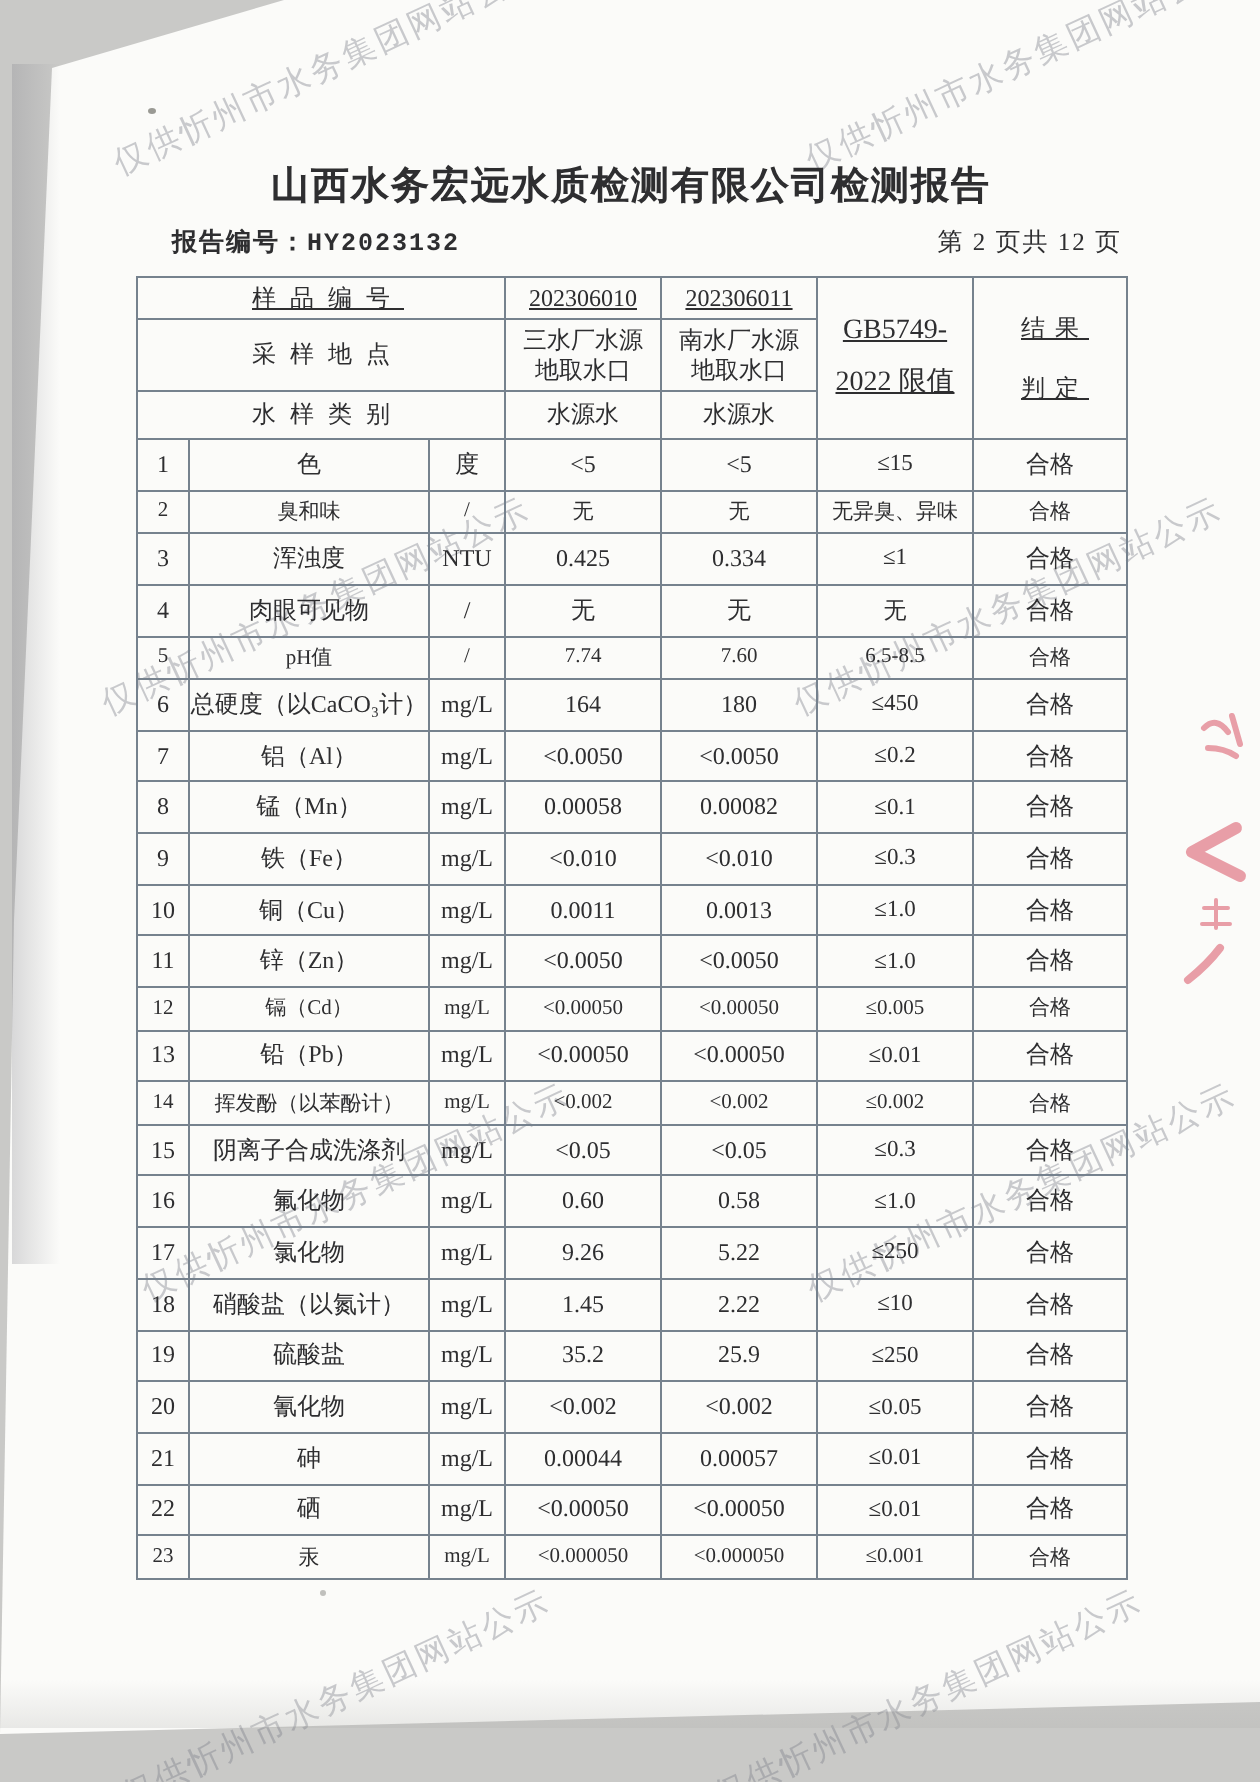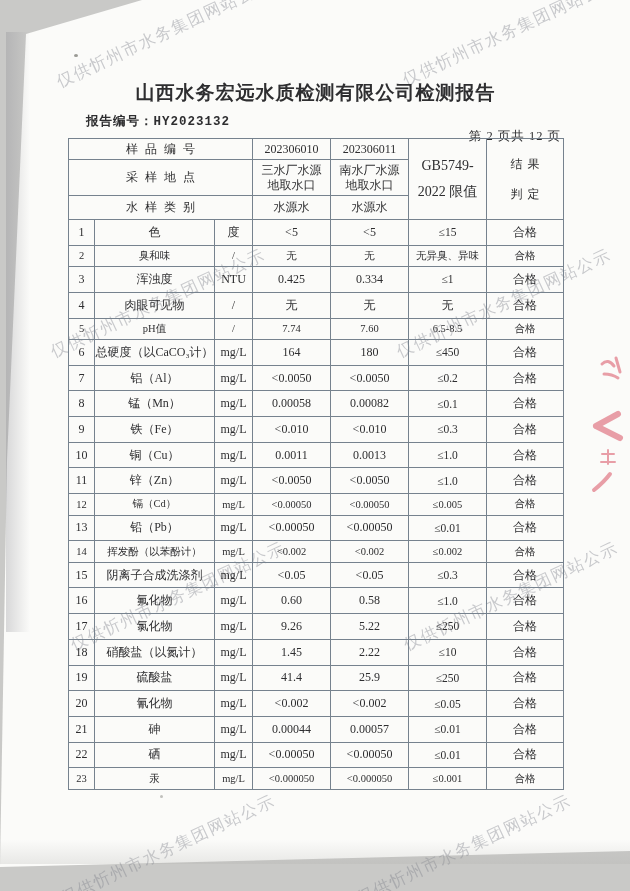--- a/index.html
+++ b/index.html
@@ -33,33 +33,33 @@
     transform:rotate(-25deg);transform-origin:0 50%;
     pointer-events:none;user-select:none;
   }
   
   .title{
     position:absolute;left:68px;top:80px;width:495px;
     text-align:center;font-size:19px;font-weight:bold;letter-spacing:1px;
   }
   .meta-row{position:absolute;left:68px;top:113px;width:495px;height:18px;font-size:12.5px;}
   .report-no{position:absolute;left:18px;top:0;letter-spacing:1px;font-weight:bold;font-family:Liberation Mono, monospace;}
-  .page-ind{position:absolute;right:2px;top:15px;letter-spacing:1px;margin-left:41px;}
+  .page-ind{position:absolute;right:2px;top:0;letter-spacing:1px;margin-left:41px;}
   
   table.report{
     position:absolute;left:68px;top:138px;width:495px;height:652px;
     border-collapse:collapse;table-layout:fixed;
     font-size:12px;
   }
   table.report td{
     border:1px solid #76828e;
     text-align:center;vertical-align:middle;
     padding:0;overflow:visible;
   }
-  tr.h1{height:21px;} tr.h2{height:36px;margin-top:33px;} tr.h3{height:24px;}
+  tr.h1{height:21px;text-decoration:underline;} tr.h2{height:36px;margin-top:33px;} tr.h3{height:24px;}
   td.wide-label{letter-spacing:7px;text-indent:7px;}
   td.name-cell{text-align:left;padding-left:6px;white-space:nowrap;}
   td.limit-cell{font-size:11.5px;}
   td.limit-small{font-size:10.5px;}
   .two-line{line-height:15px;}
   .gb-head{line-height:26px;font-size:14px;}
   .res-head{line-height:30px;letter-spacing:5px;text-indent:5px;}
   
   .stamp{position:absolute;left:588px;top:350px;width:42px;height:160px;overflow:hidden;pointer-events:none;}
   .speck{position:absolute;border-radius:50%;background:#9a9a94;}
@@ -314,21 +314,21 @@
     <td>1.45</td>
     <td>2.22</td>
     <td class="limit-cell">≤10</td>
     <td>合格</td>
   </tr>
 
   <tr>
     <td>19</td>
     <td class="name-cell">硫酸盐</td>
     <td>mg/L</td>
-    <td>41.4</td>
+    <td>35.2</td>
     <td>25.9</td>
     <td class="limit-cell">≤250</td>
     <td>合格</td>
   </tr>
 
   <tr>
     <td>20</td>
     <td class="name-cell">氰化物</td>
     <td>mg/L</td>
     <td>&lt;0.002</td>

